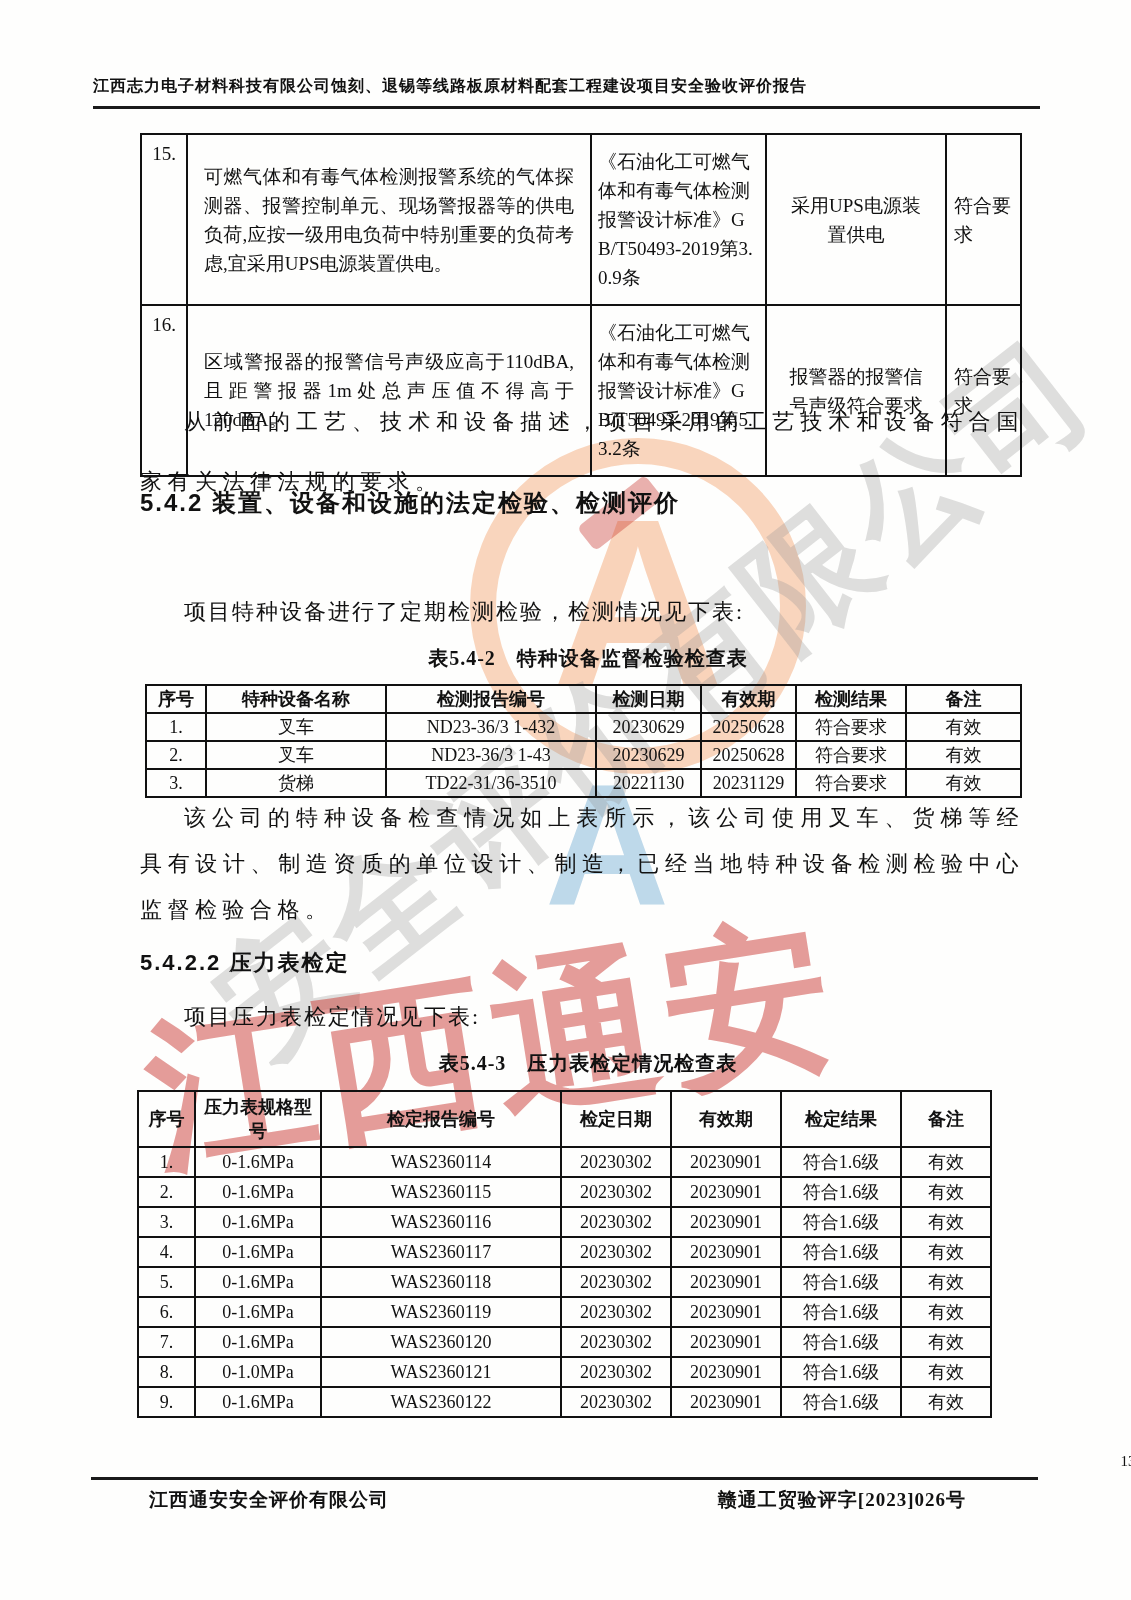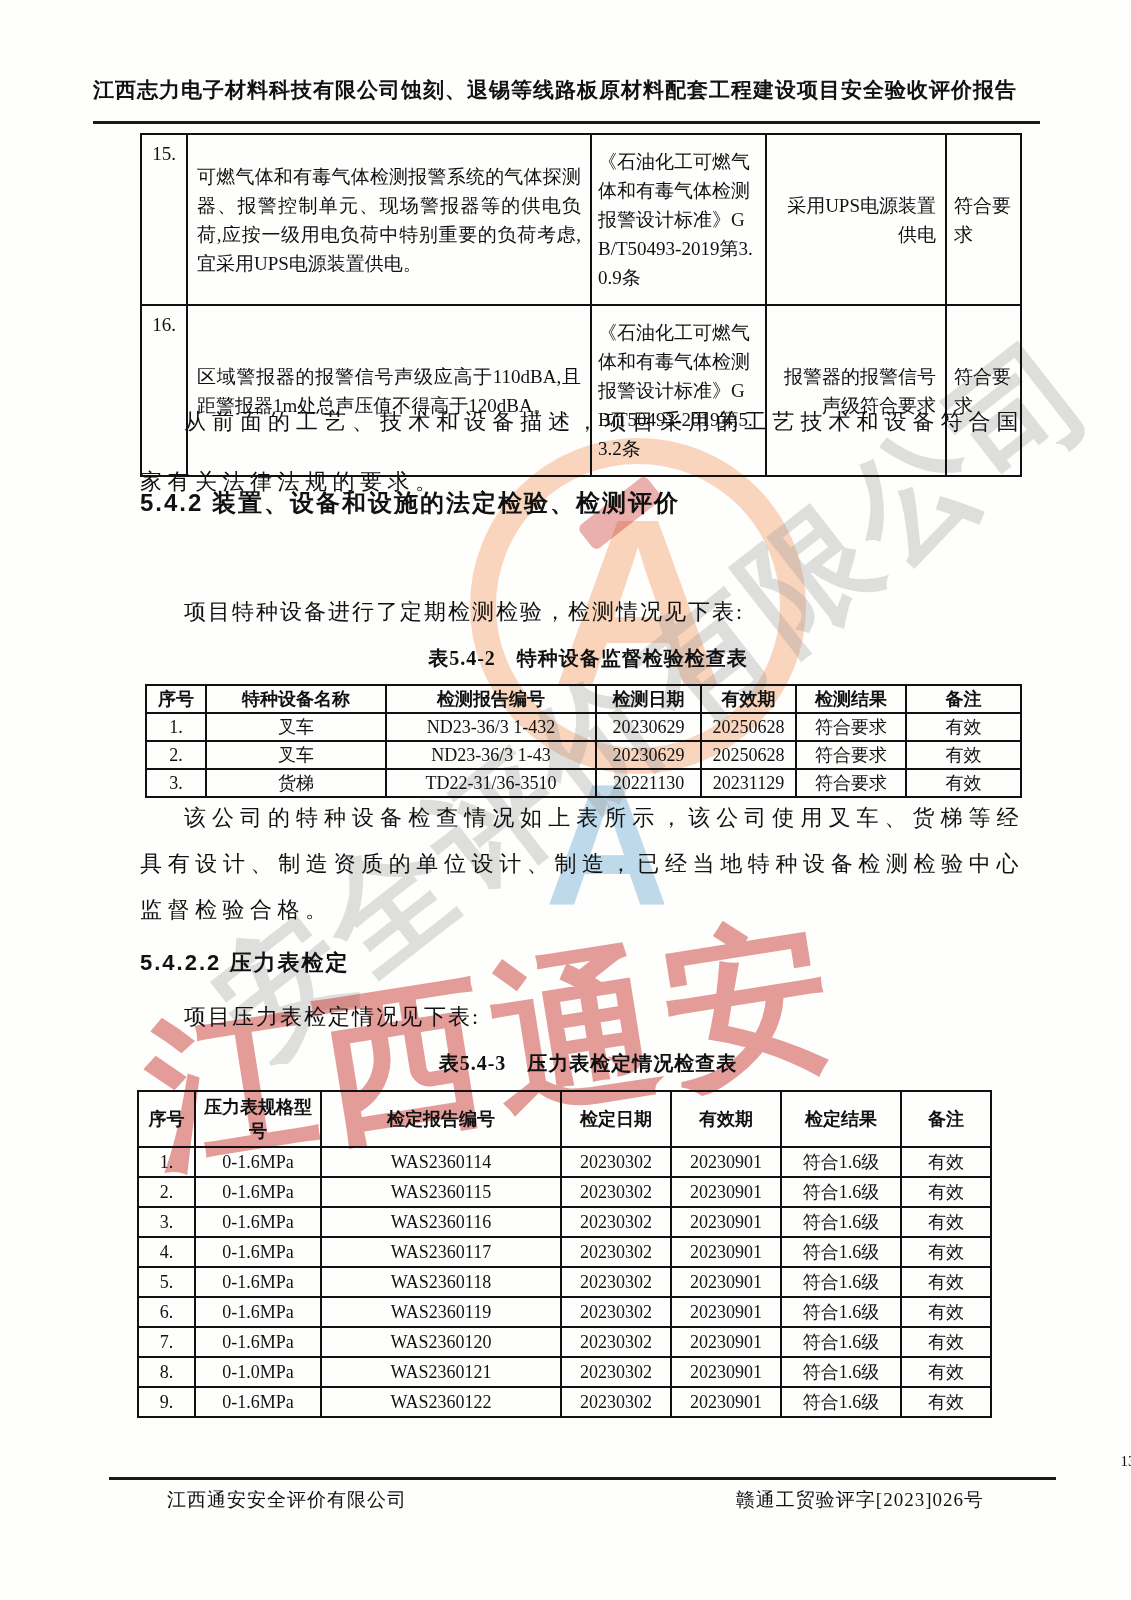--- a/index.html
+++ b/index.html
@@ -22,32 +22,32 @@
              font-size:128px; font-weight:bold; letter-spacing:5px; white-space:nowrap;
              color:rgba(150,150,150,0.30); }
   .wm-red { position:absolute; left:150px; top:990px; transform-origin:0 50%; transform:rotate(-9deg);
             font-size:166px; font-weight:bold; letter-spacing:8px; white-space:nowrap;
             color:rgba(200,50,43,0.48); }
 
   
   .content { position:absolute; inset:0; z-index:2; }
 
   .doc-header { position:absolute; left:93px; top:76px; width:947px; font-weight:bold;
-                font-size:21px; letter-spacing:1px; padding-bottom:17px; border-bottom:3px solid #1a1a1a; }
+                font-size:16px; letter-spacing:1px; padding-bottom:9px; border-bottom:3px solid #1a1a1a; }
 
   table.doc { border-collapse:collapse; position:absolute; table-layout:fixed; }
   table.doc td, table.doc th { border:2px solid #111; }
 
   
   .tbl1 { left:140px; top:133px; width:880px; font-size:19px; }
   .t1c1{width:46px} .t1c2{width:404px} .t1c3{width:175px} .t1c4{width:180px} .t1c5{width:75px}
-  .tbl1 td { padding:4px 9px; vertical-align:middle; line-height:29px; text-align:justify; }
+  .tbl1 td { padding:4px 16px; vertical-align:middle; line-height:29px; text-align:justify; }
   .tbl1 td:nth-child(1) { text-align:center; vertical-align:top; padding:4px 2px; }
   .tbl1 td:nth-child(3) { word-break:break-all; text-align:left; padding:12px 6px; }
-  .tbl1 td:nth-child(4) { text-align:right; }
+  .tbl1 td:nth-child(4) { text-align:center; }
   .tbl1 td:nth-child(5) { text-align:left; padding:4px 7px; }
   .tbl1 tr:nth-child(1) { height:131px; }
   .tbl1 tr:nth-child(2) { height:125px;margin-top:20px; }
 
   .para { position:absolute; left:140px; width:884px; font-size:22px; text-align:justify; text-indent:2em; }
   #p1 { top:392px; line-height:60px; letter-spacing:5.5px; }
   #p2 { top:597px; letter-spacing:2px; }
   #p3 { top:795px; line-height:46px; letter-spacing:5.5px; }
   #p4 { top:1002px; letter-spacing:2px; }
 
@@ -68,23 +68,23 @@
   .tbl2 td { padding:1px 2px; line-height:24px; text-align:center; }
 
   
   .tbl3 { left:137px; top:1090px; width:853px; font-size:18px; }
   .t3c1{width:57px} .t3c2{width:126px} .t3c3{width:240px} .t3c4{width:110px} .t3c5{width:110px} .t3c6{width:120px} .t3c7{width:90px}
   .tbl3 th { font-family:"Liberation Sans","DejaVu Sans",sans-serif; padding:3px 4px; line-height:24px; text-align:center; }
   .tbl3 thead tr { height:56px; }
   .tbl3 td { padding:1px 2px; line-height:26px; text-align:center; }
 
   .page-number { position:absolute; top:1453px; left:12px; width:100%; text-align:right; font-size:15px; }
-  .doc-footer { position:absolute; left:109px; top:1477px; width:947px; border-top:3px solid #1a1a1a;
+  .doc-footer { position:absolute; left:91px; top:1477px; width:947px; border-top:3px solid #1a1a1a;
                 padding:7px 72px 0 58px; display:flex; justify-content:space-between;
-                font-weight:normal; font-size:19px; letter-spacing:1px;align-items:center; }
+                font-weight:bold; font-size:19px; letter-spacing:1px;align-items:center; }
 </style>
 </head>
 <body>
 
 <div class="page">
 
   <div class="wm-layer">
     <div class="wm-ring"></div>
     <div class="wm-ring-a">A</div>
     <div class="wm-red-accent"></div>

